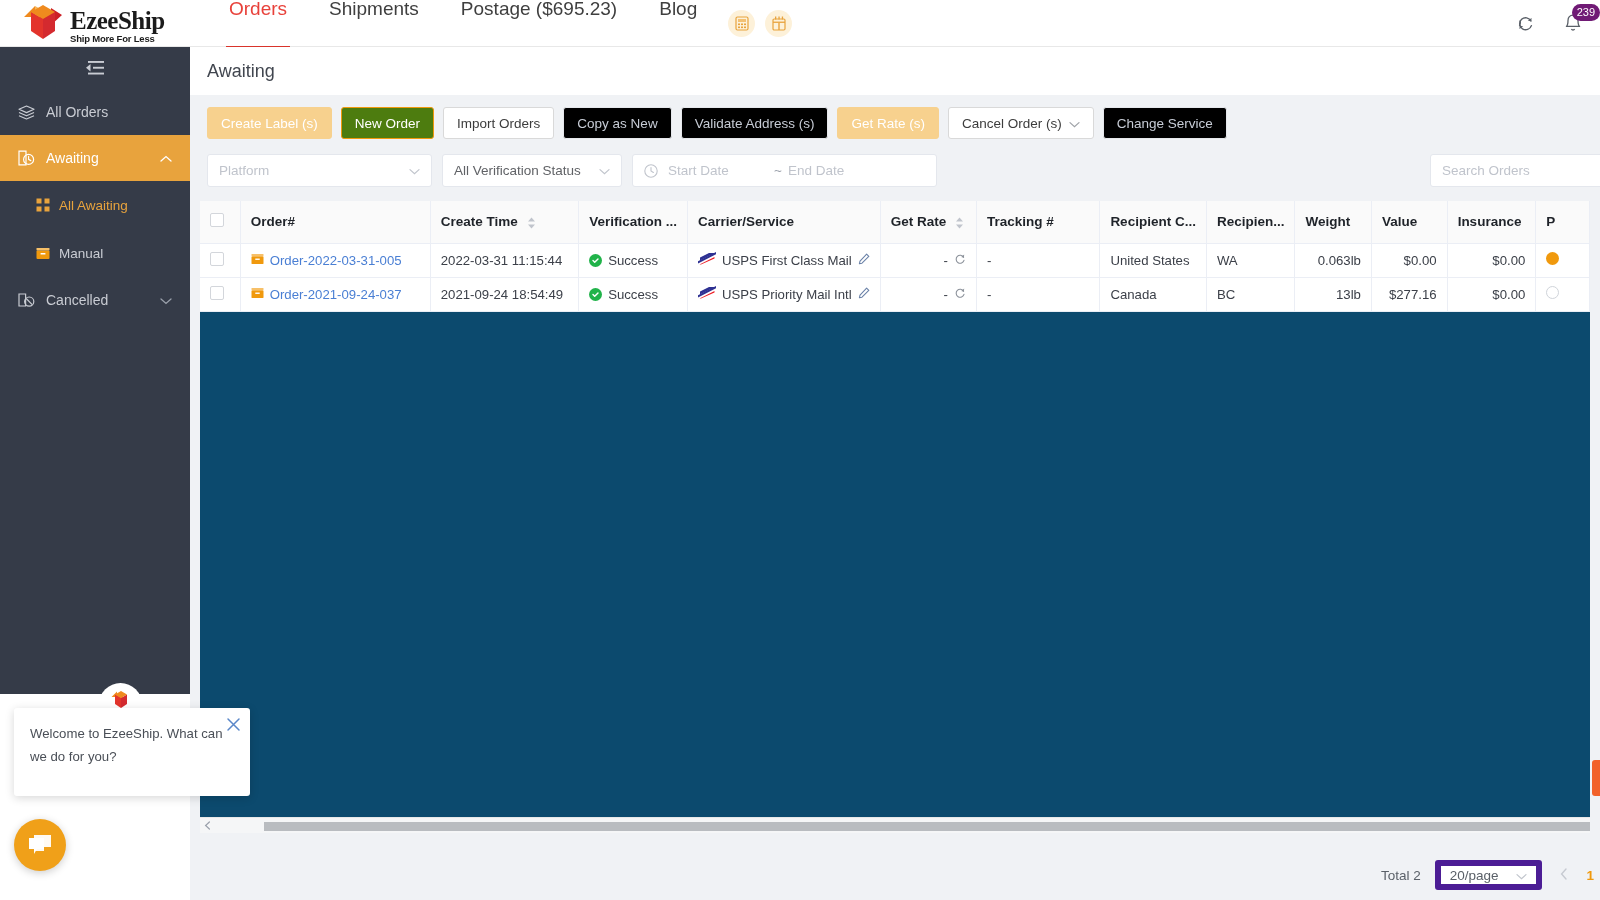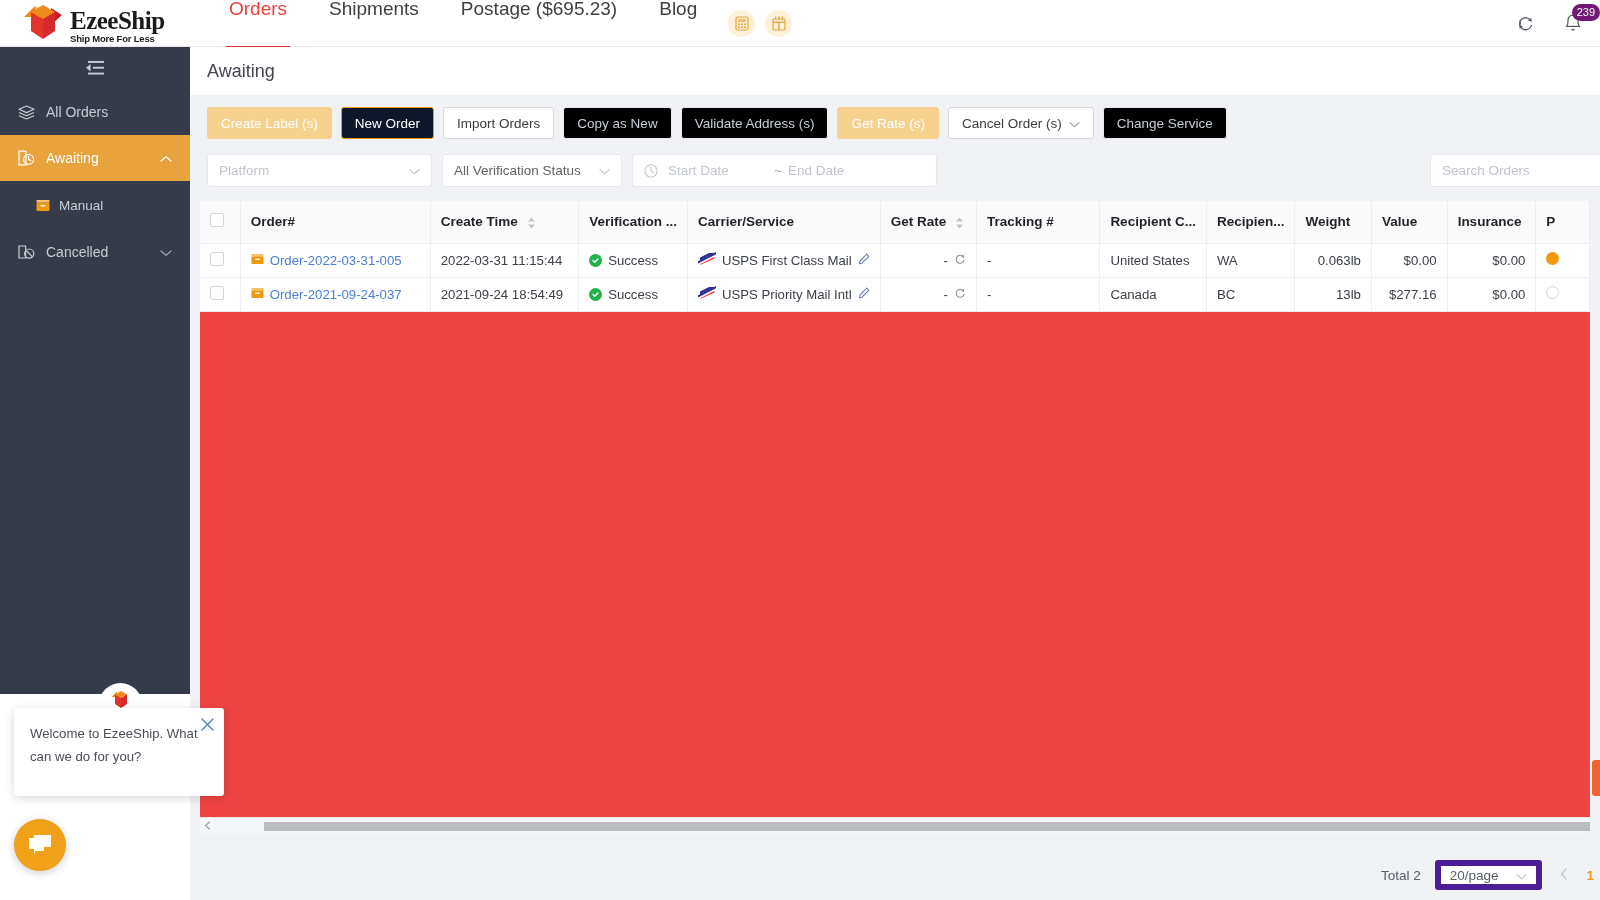--- a/index.html
+++ b/index.html
@@ -83,21 +83,21 @@
   .content {
     position: absolute; top: 48px; left: 0; right: 0; bottom: 0;
     background: #f0f2f5; padding: 0;
   }
   .toolbar { padding: 12px 0 0 17px; display: flex; align-items: center; gap: 9px; }
   .btn {
     height: 32px; padding: 0 13px; font-size: 13.5px; border-radius: 3px;
     display: flex; align-items: center; cursor: pointer; white-space: nowrap;
     border: 1px solid #d9d9d9; background: #fff; color: #3c3c3c;
   }
-  .btn.primary-solid { background: #0f172a; border-color: #f0990d; color: #fff; }
+  .btn.primary-solid { background: #4d7c0f; border-color: #f0990d; color: #fff; }
   .btn.soft { background: #f7d18e; border-color: #f7d18e; color: #ffffff; }
   .btn.disabled { background: #000000; border-color: #e6e8ec; color: #c7ccd6; cursor: default; }
   .btn .caret { margin-left: 7px; opacity: .65; }
 
   .filters { padding: 15px 0 0 17px; display: flex; align-items: center; position: relative; }
   .field {
     height: 33px; border: 1px solid #e4e7ed; background: #fff; border-radius: 3px;
     display: flex; align-items: center; padding: 0 11px; font-size: 13.5px; color: #606266;
   }
   .field.ph { color: #c0c4cc; }
@@ -108,21 +108,21 @@
   .f-date .clk { margin-right: 10px; color: #c0c4cc; display:flex; }
   .f-date .sd { color: #c0c4cc; width: 100px; }
   .f-date .tilde { color: #9aa0ab; margin: 0 6px; }
   .f-date .ed { color: #c0c4cc; }
   .f-search {
     position: absolute; right: -60px; width: 230px; color: #c0c4cc;
   }
 
   
   .table-card {
-    margin: 14px 0 0 10px; background: #ef4444; width: 1390px; height: 632px;
+    margin: 14px 0 0 10px; background: #0c4a6e; width: 1390px; height: 632px;
     position: relative; overflow: hidden;
   }
   table.grid { border-collapse: collapse; table-layout: fixed; }
   table.grid th {
     background: #fafafa; height: 42px; font-size: 13.5px; color: #1f2329;
     font-weight: bold; text-align: left; padding: 0 10px;
     border-bottom: 1px solid #ebeef5; border-right: 1px solid #ebeef5;
     white-space: nowrap; overflow: hidden;
   }
   table.grid td {
@@ -157,21 +157,21 @@
 
   
   .chat-avatar {
     position: absolute; left: 99px; top: 683px; width: 43px; height: 43px;
     border-radius: 50%; background: #fff; display: flex; flex-direction: column;
     align-items: center; justify-content: center;
   }
   .chat-av-tag { font-size: 6px; font-weight: bold; color: #222; font-family: "Liberation Serif", serif; line-height: 1; }
   .chat-av-sub { font-size: 2.6px; color: #666; line-height: 1; margin-top: 1px; }
   .chat-bubble {
-    position: absolute; left: 14px; top: 708px; width: 210px; height: 88px;
+    position: absolute; left: 14px; top: 708px; width: 236px; height: 88px;
     background: #fff; border-radius: 3px; box-shadow: 0 2px 10px rgba(0,0,0,.16);
     padding: 14px 16px; font-size: 13.2px; color: #4a4f57; line-height: 23px;
   }
   .chat-close { position: absolute; right: 9px; top: 8px; cursor: pointer; color: #5a87c9; }
   .chat-fab {
     position: absolute; left: 14px; top: 819px; width: 52px; height: 52px; border-radius: 50%;
     background: #f0a019; display: flex; align-items: center; justify-content: center; cursor: pointer;
     box-shadow: 0 2px 8px rgba(0,0,0,.2);
   }
   .edge-tab {
@@ -288,20 +288,31 @@
         </svg>
       </span>
       <span class="si-label">Awaiting</span>
       <span class="si-arrow">
         <svg width="12" height="8" viewBox="0 0 12 8">
             <path d="M1 6 L6 1.6 L11 6" fill="none" stroke="#ffffff" stroke-width="1.3" stroke-linecap="round"></path>
           </svg>
       </span>
     </div>
 
+    <div class="side-sub sel">
+      <span class="ss-icon">
+        <svg width="14" height="14" viewBox="0 0 14 14">
+          <rect x="0.5" y="0.5" width="5" height="5" fill="#e8a33d"></rect>
+          <rect x="8.5" y="0.5" width="5" height="5" fill="#e8a33d"></rect>
+          <rect x="0.5" y="8.5" width="5" height="5" fill="#e8a33d"></rect>
+          <rect x="8.5" y="8.5" width="5" height="5" fill="#e8a33d"></rect>
+        </svg>
+      </span>
+      <span class="ss-label">All Awaiting</span>
+    </div>
 
     <div class="side-sub">
       <span class="ss-icon">
         <svg width="14" height="13" viewBox="0 0 14 13">
           <rect x="0.5" y="3.4" width="13" height="8.6" rx="1" fill="#f0990d"></rect>
           <rect x="0.5" y="1" width="13" height="2.4" rx="0.6" fill="#f7c068"></rect>
           <rect x="4.6" y="6" width="4.8" height="1.5" fill="#fff"></rect>
         </svg>
       </span>
       <span class="ss-label">Manual</span>

